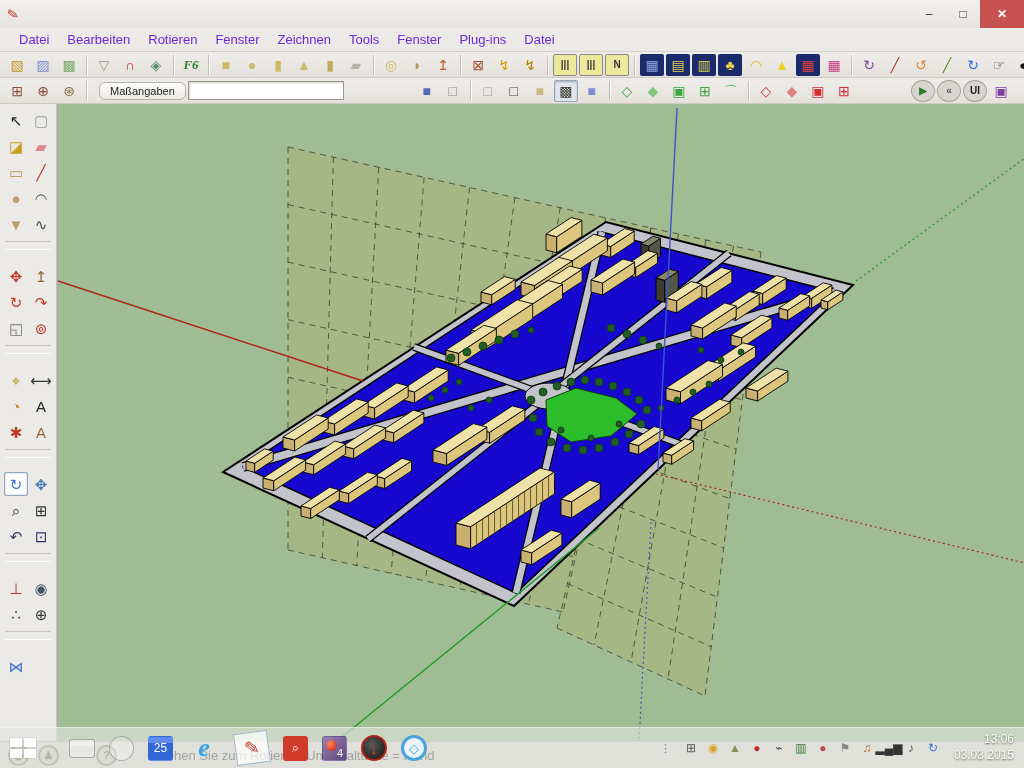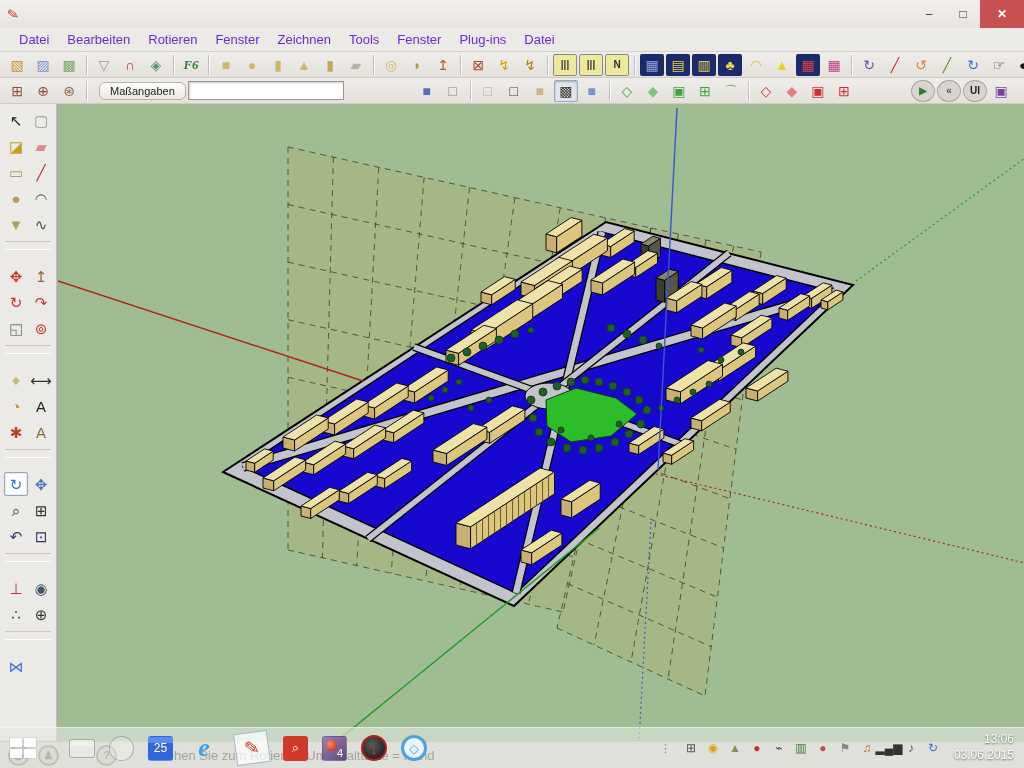--- a/index.html
+++ b/index.html
@@ -554,18 +554,18 @@
           <span class="tray-icon" style="color: rgb(58, 122, 58);">▥</span>
           <span class="tray-icon" style="color: rgb(192, 80, 80);">●</span>
           <span class="tray-icon" style="color: rgb(136, 136, 136);">⚑</span>
           <span class="tray-icon" style="color: rgb(192, 106, 32);">♫</span>
           <span class="tray-icon" style="color: rgb(51, 51, 51);">▂▄▆</span>
           <span class="tray-icon" style="color: rgb(85, 85, 85);">♪</span>
           <span class="tray-icon" style="color: rgb(58, 111, 216);">↻</span>
         </span>
       <div id="clock">
         <div>13:06</div>
-        <div>03.06.2015</div>
+        <div>03.03.2015</div>
       </div>
     </div>
   </div>
 
 </div>
 
 </body></html>

